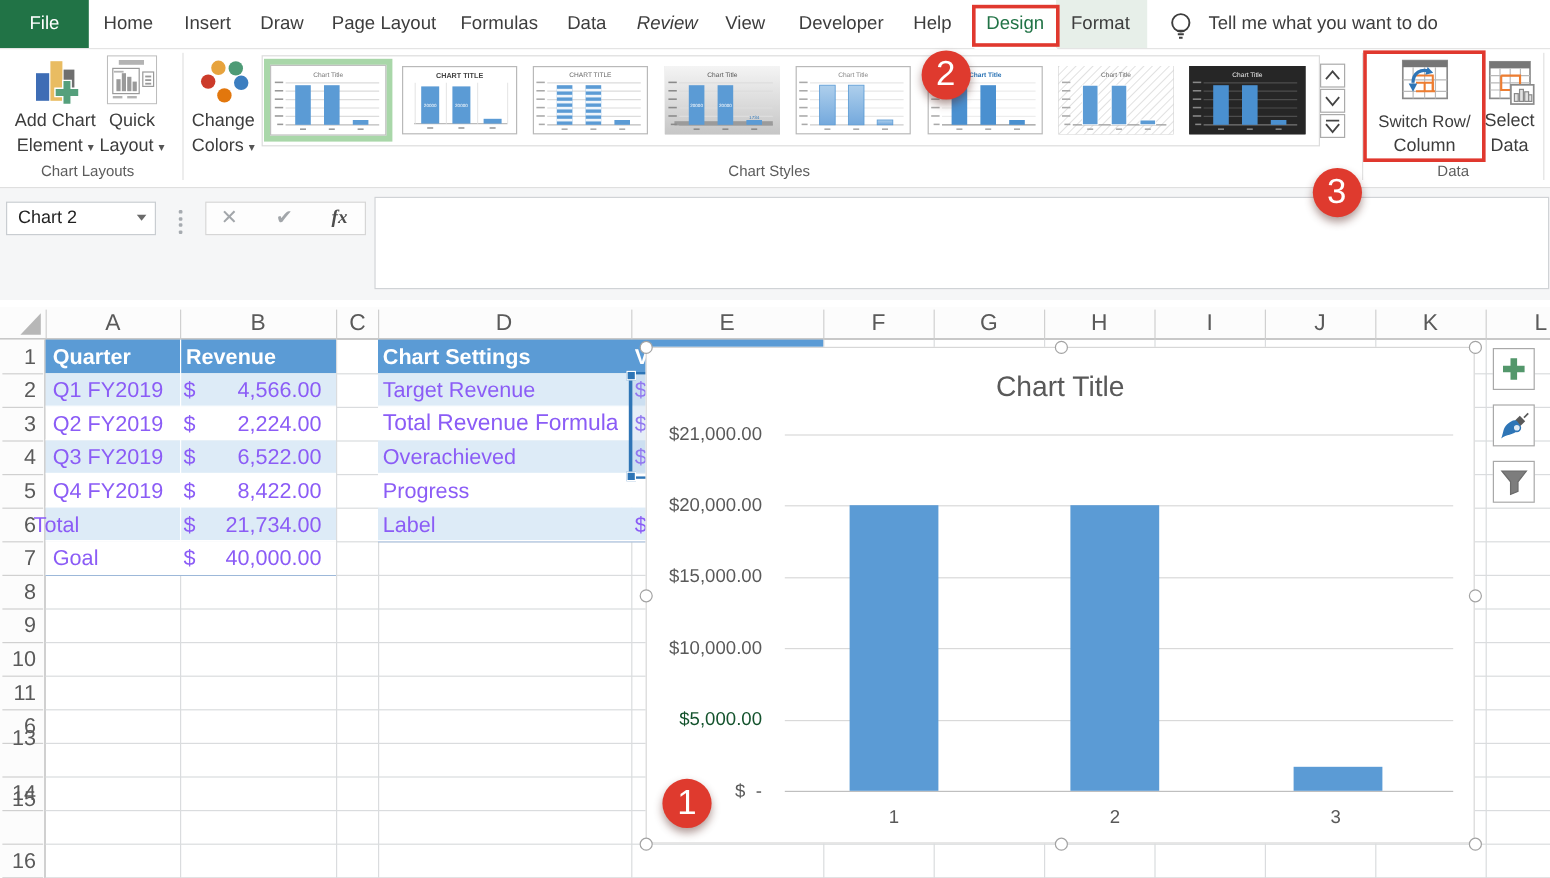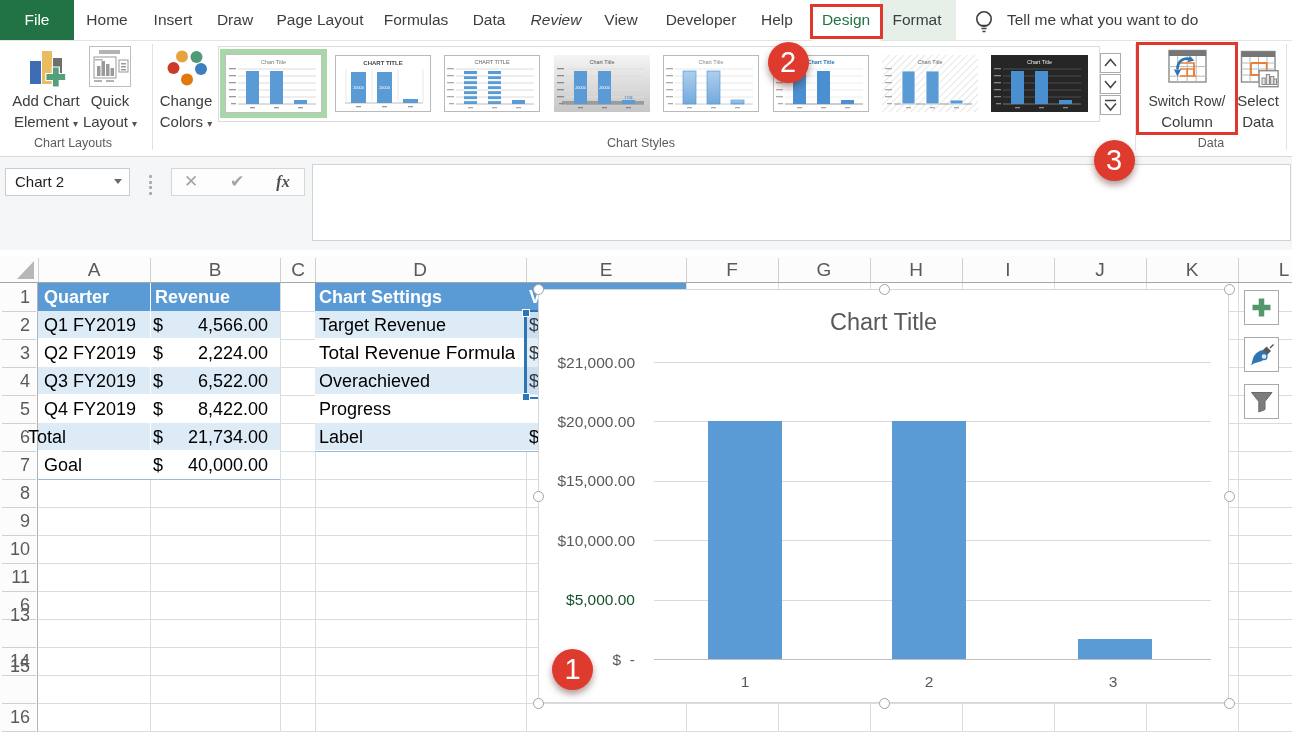--- a/index.html
+++ b/index.html
@@ -8,21 +8,21 @@
   .abs { position:absolute; }
   .tabtxt { position:absolute; top:0; height:40px; line-height:40px; font-size:15.5px; color:#3d3d3d; transform:translateX(-50%); white-space:nowrap; }
   .grplabel { position:absolute; top:136px; font-size:12.5px; color:#5c5c5c; transform:translateX(-50%); white-space:nowrap; }
   .ribtxt { position:absolute; font-size:15px; color:#3d3d3d; transform:translateX(-50%); white-space:nowrap; line-height:20px; }
   .vsep { position:absolute; top:44px; width:1px; height:106px; background:#e2e2e2; }
   .thumb { position:absolute; top:53px; width:97px; height:70px; background:#fff; border:1px solid #b9b9b9; }
   .colhdr { position:absolute; top:256px; height:27px; line-height:27px; font-size:19px; color:#5a5a5a; transform:translateX(-50%); }
   .rowhdr { position:absolute; width:30px; height:28px; line-height:28px; font-size:18px; color:#5a5a5a; text-align:right; }
   .gvl { position:absolute; top:283px; width:1px; height:449px; background:#dadcde; }
   .ghl { position:absolute; left:38px; width:1254px; height:1px; background:#dadcde; }
-  .cell { position:absolute; height:28px; line-height:28px; font-size:18px; color:#000000; white-space:nowrap; overflow:hidden; }
+  .cell { position:absolute; height:28px; line-height:28px; font-size:18px; color:#8b5cf6; white-space:nowrap; overflow:hidden; }
   .handle { position:absolute; width:11px; height:11px; border-radius:50%; background:#fff; border:1.5px solid #a3a3a3; }
   .redcirc { position:absolute; width:41px; height:41px; border-radius:50%; background:#df3a2e; color:#fff; font-size:29px; text-align:center; line-height:41px; box-shadow:0 4px 7px rgba(80,30,25,0.45); }
   .chartbtn { position:absolute; left:1244px; width:35px; height:35px; background:#fff; border:1px solid #a9a9a9; }
 </style>
 </head>
 <body>
 
 <div class="abs" style="left:0;top:0;width:1292px;height:40px;background:#fff;"></div>
 <div class="abs" style="left:880px;top:0;width:76px;height:40px;background:#e7efe9;"></div>
 <div class="abs" style="left:0;top:0;width:74px;height:40px;background:#217346;"></div>

